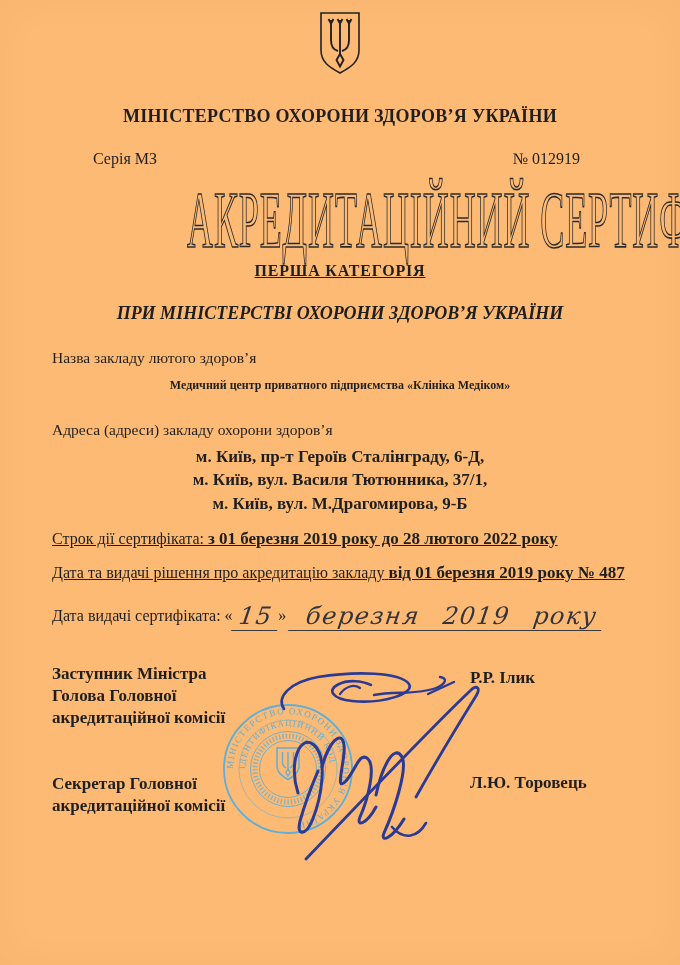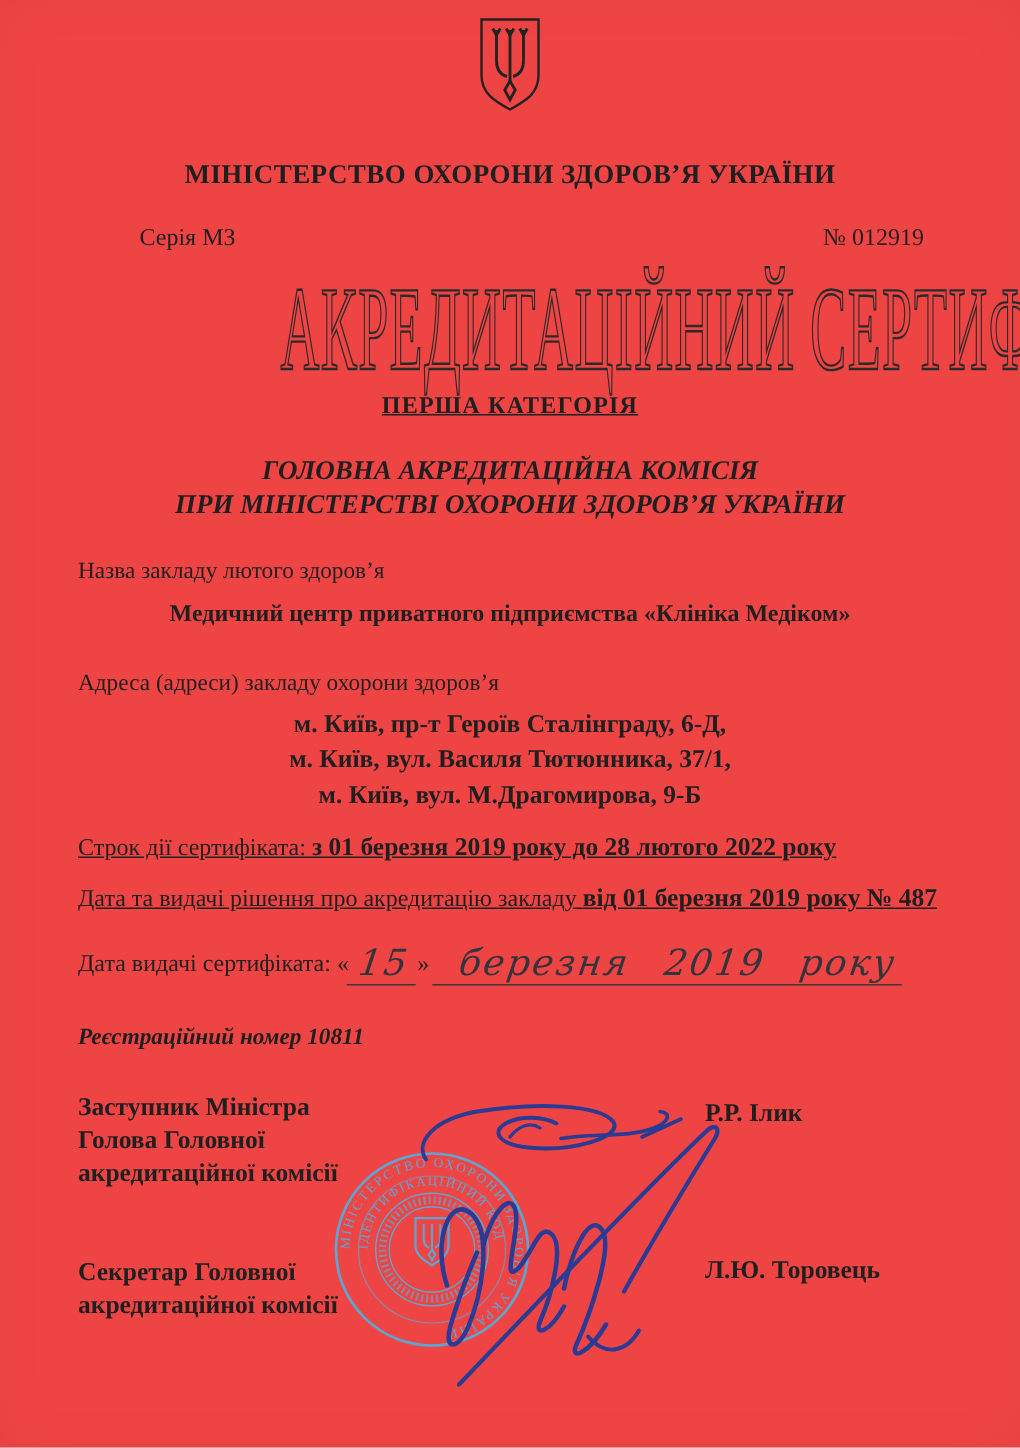--- a/index.html
+++ b/index.html
@@ -1,45 +1,45 @@
 <!DOCTYPE html>
 <html style="--stamp: #53aede; --ink: #2b3a93; --text: #1f1f1f;"><head>
 <meta charset="utf-8">
 <style>
   html,body{margin:0;padding:0;background:#e9e9e9;}
   .page{
     position:relative;
     width:680px;height:965px;
     margin:0 auto;
-    background:#ef4444;
+    background:#fdba74;
     box-shadow:inset 0 0 40px rgba(0,0,0,0.03);
     font-family:"Liberation Serif", serif;
     color:var(--text,#1f1f1f);
     overflow:hidden;
   }
   .emblem{width:46px;height:66px;margin:10px auto 0;display:block;}
   .ministry{
     margin-top:30px;text-align:center;
     font-size:18px;font-weight:bold;letter-spacing:.3px;line-height:1.2;
   }
   .series-row{
     display:flex;justify-content:space-between;
-    padding:0 64px 0 93px;margin-top:22px;font-size:16px;
+    padding:0 100px 0 93px;margin-top:22px;font-size:16px;
   }
   .main-title{
     margin:12px 0 0 0;text-align:center;white-space:nowrap;
     font-size:80px;font-weight:400;line-height:1;
     transform:scaleX(0.45);transform-origin:50% 50%;
     letter-spacing:2px;
     color:transparent;-webkit-text-stroke:1.6px #2b2b2b;
   }
   .category{margin-top:2px;text-align:center;font-size:16px;font-weight:bold;letter-spacing:.8px;text-decoration:underline;}
   .commission{margin-top:22px;text-align:center;font-size:18px;font-weight:bold;font-style:italic;line-height:1.28;}
   .field-label{margin:24px 0 0 52px;font-size:15.5px;}
-  .facility-name{margin-top:11px;text-align:center;font-size:16px;font-weight:bold;}
+  .facility-name{margin-top:11px;text-align:center;font-size:12px;font-weight:bold;}
   .addresses{margin-top:6px;text-align:center;font-size:17px;font-weight:bold;line-height:23.5px;}
   .line{margin:12px 0 0 52px;font-size:16px;text-decoration:underline;}
   .line + .line{margin-top:14px;}
   .line .bold-val{font-weight:bold;font-size:17px;}
   .issue-line{margin:18px 0 0 52px;font-size:16px;height:36px;}
   .hand{
     font-family:"DejaVu Serif", serif;font-style:italic;
     font-size:24px;color:#33343c;letter-spacing:1.5px;
     display:inline-block;transform:skewX(-8deg);
     border-bottom:1.2px solid #3a3a3a;line-height:1;
@@ -86,21 +86,20 @@
   <div class="series-row">
     <span>Серія МЗ</span>
     <span>№ 012919</span>
   </div>
 
   <h1 class="main-title">АКРЕДИТАЦІЙНИЙ СЕРТИФІКАТ</h1>
 
   <div class="category">ПЕРША КАТЕГОРІЯ</div>
 
   <div class="commission">
-    <div>ГОЛОВНА АКРЕДИТАЦІЙНА КОМІСІЯ</div>
     <div>ПРИ МІНІСТЕРСТВІ ОХОРОНИ ЗДОРОВ’Я УКРАЇНИ</div>
   </div>
 
   <div class="field-label">Назва закладу лютого здоров’я</div>
   <div class="facility-name">Медичний центр приватного підприємства «Клініка Медіком»</div>
 
   <div class="field-label" style="margin-top:28px;">Адреса (адреси) закладу охорони здоров’я</div>
   <div class="addresses">
     <div>м. Київ, пр-т Героїв Сталінграду, 6-Д,</div>
     <div>м. Київ, вул. Василя Тютюнника, 37/1,</div>
@@ -116,21 +115,20 @@
     <span>Дата та видачі рішення про акредитацію закладу</span>
     <span class="bold-val">від 01 березня 2019 року № 487</span>
   </div>
 
   <div class="issue-line">
     <span>Дата видачі сертифіката:</span>
     <span>«</span><span class="hand day">15</span><span>»</span>
     <span class="hand rest">березня 2019 року</span>
   </div>
 
-  <div class="reg-number">Реєстраційний номер 10811</div>
 
   <div class="sign-area">
 
     <div class="sig-title first">
       <div>Заступник Міністра</div>
       <div>Голова Головної</div>
       <div>акредитаційної комісії</div>
     </div>
 
     <div class="sig-title second">

